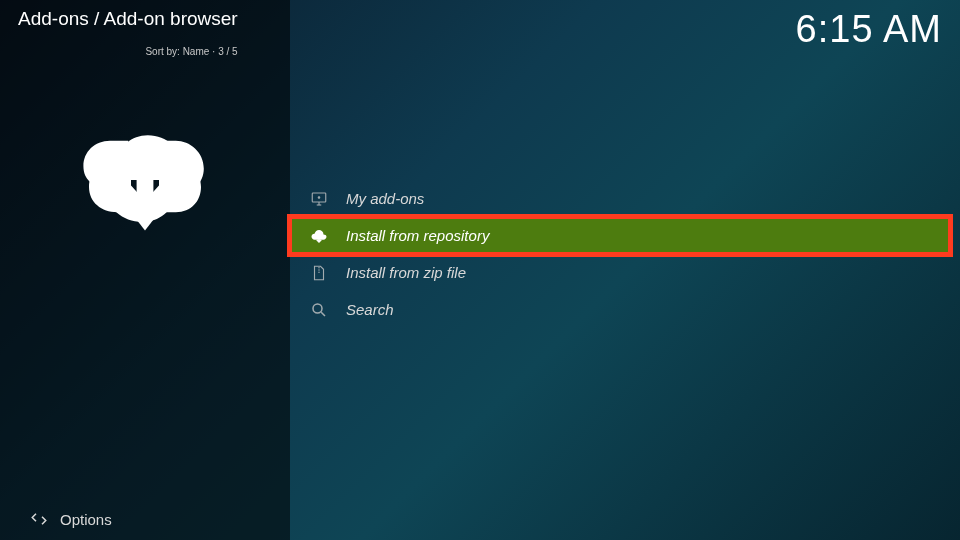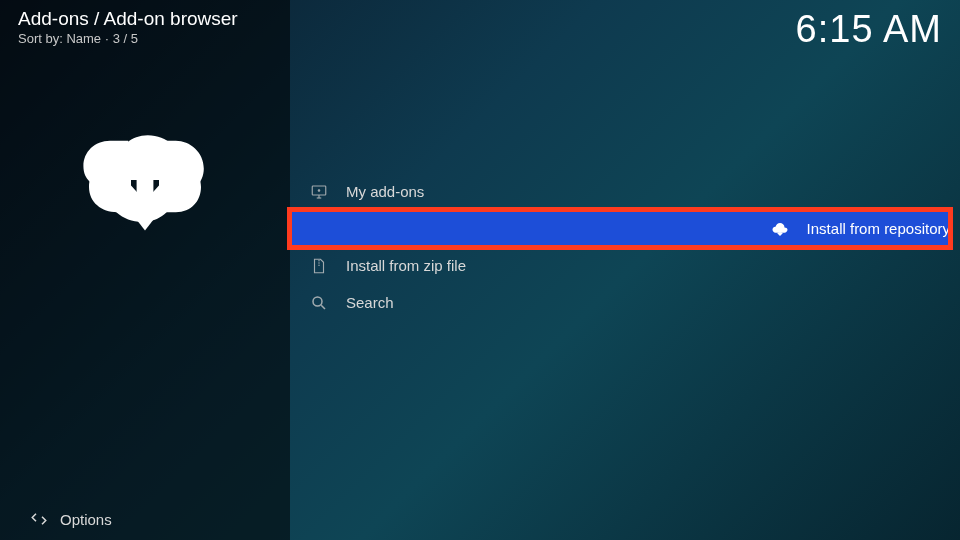--- a/index.html
+++ b/index.html
@@ -16,32 +16,33 @@
       overflow: hidden;
     }
     .header {
       position: absolute;
       top: 8px;
       left: 18px;
       right: 18px;
       display: flex;
       justify-content: space-between;
       align-items: flex-start;
+      text-align: right;
     }
     .breadcrumb {
       color: #ffffff;
     }
     .breadcrumb-title {
       font-size: 19px;
       font-weight: 400;
     }
     .sort-info {
-      font-size: 13px;
+      font-size: 10px;
       color: #c8c8c8;
-      margin-top: 1px;
+      margin-top: 16px;
     }
     .clock {
       font-size: 38px;
       color: #ffffff;
       font-weight: 300;
       letter-spacing: 1px;
     }
     .sidebar {
       position: absolute;
       left: 0;
@@ -53,36 +54,36 @@
     .sidebar-icon {
       position: absolute;
       top: 110px;
       left: 75px;
       width: 140px;
       height: 140px;
     }
     .menu-list {
       position: absolute;
       left: 290px;
-      top: 173px;
+      top: 180px;
       right: 10px;
+      font-style: italic;
     }
     .menu-item {
       display: flex;
       align-items: center;
       height: 37px;
       padding-left: 20px;
       color: #d8d8d8;
       font-size: 15px;
       cursor: pointer;
     }
     .menu-item.selected {
-      background: #1d4ed8;
+      background: #4d7c0f;
       color: #ffffff;
-      justify-content: flex-end;
     }
     .menu-item.highlighted {
       outline: 5px solid #ff3b1f;
       outline-offset: -2px;
     }
     .menu-icon {
       width: 18px;
       height: 18px;
       margin-right: 18px;
       display: inline-flex;

